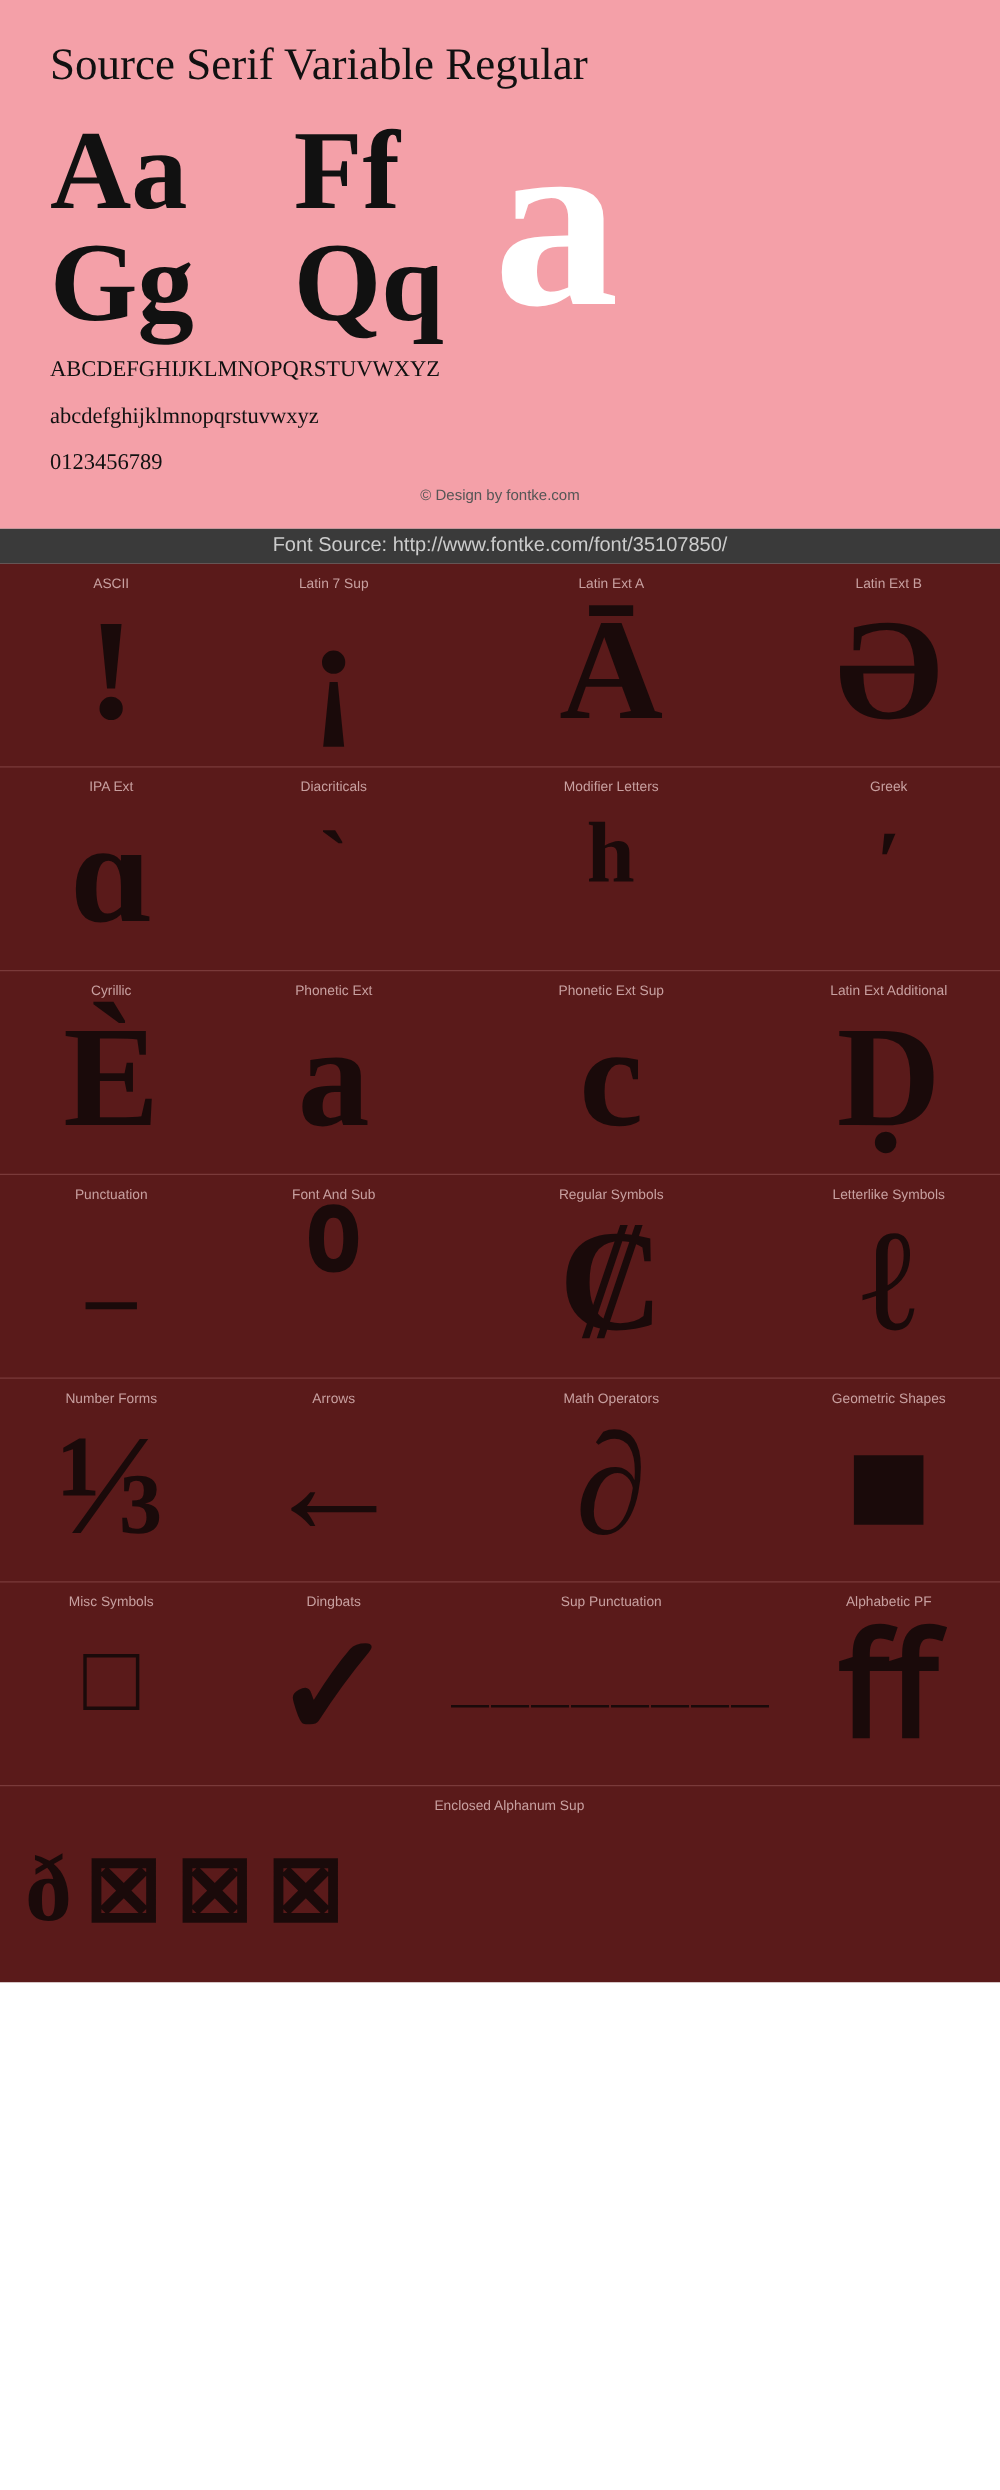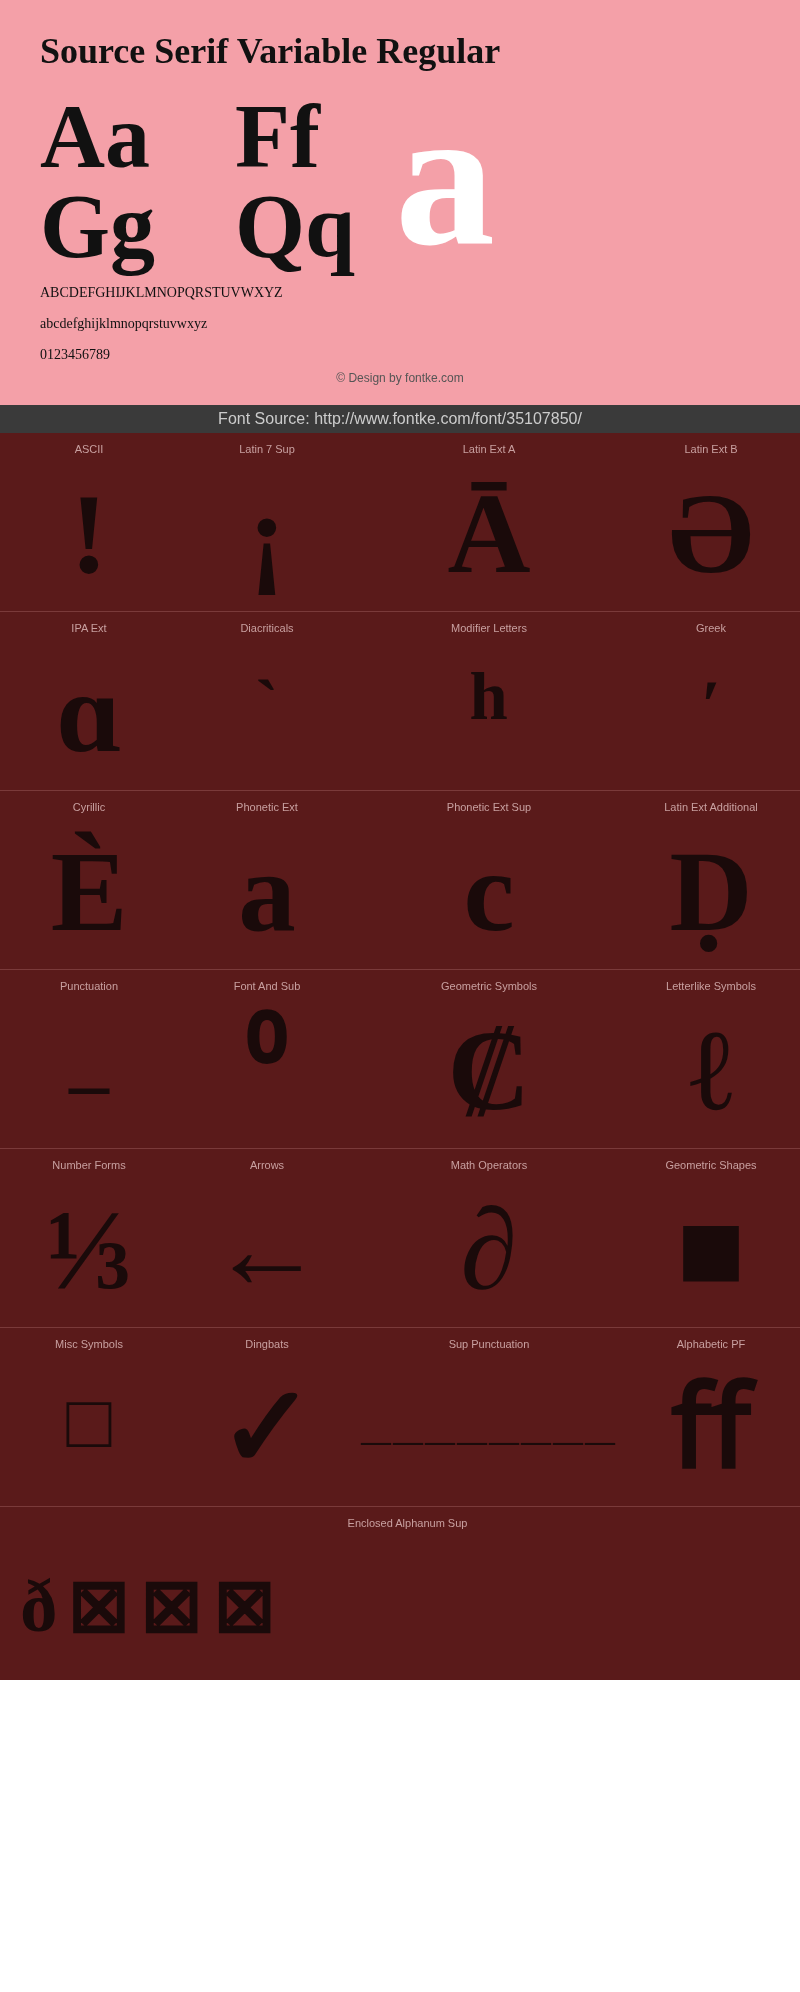--- a/index.html
+++ b/index.html
@@ -5,21 +5,21 @@
     * { margin: 0; padding: 0; box-sizing: border-box; }
     body { width: 800px; background: #fff; font-family: Georgia, serif; }
 
     .header-section {
       background: #f4a0a8;
       padding: 30px 40px 20px 40px;
     }
 
     .font-title {
       font-size: 36px;
-      font-weight: bold;
+      font-weight: normal;
       color: #111;
       margin-bottom: 20px;
       font-family: Georgia, serif;
     }
 
     .big-chars {
       display: flex;
       align-items: flex-start;
       margin-bottom: 10px;
     }
@@ -50,21 +50,21 @@
     .big-a-white {
       font-size: 200px;
       color: #fff;
       line-height: 0.85;
       font-family: Georgia, serif;
       margin-left: 40px;
       font-weight: bold;
     }
 
     .alphabet-row {
-      font-size: 14px;
+      font-size: 18px;
       color: #111;
       line-height: 1.5;
       font-family: Georgia, serif;
       margin-top: 10px;
     }
 
     .copyright-row {
       text-align: center;
       font-size: 12px;
       color: #555;
@@ -90,21 +90,20 @@
       display: grid;
       grid-template-columns: repeat(4, 1fr);
     }
 
     .glyph-cell {
       display: flex;
       flex-direction: column;
       align-items: center;
       padding: 10px 5px 20px 5px;
       position: relative;
-      gap: 16px;
     }
 
     .glyph-label {
       font-size: 11px;
       color: #c8a0a0;
       text-align: center;
       margin-bottom: 5px;
       font-family: Arial, sans-serif;
       width: 100%;
       text-align: center;
@@ -227,21 +226,21 @@
 
     <div class="glyph-cell">
       <div class="glyph-label">Punctuation</div>
       <div class="glyph-char xlarge" style="font-size:80px; padding-top:30px;">–</div>
     </div>
     <div class="glyph-cell">
       <div class="glyph-label">Font And Sub</div>
       <div class="glyph-char xlarge">⁰</div>
     </div>
     <div class="glyph-cell">
-      <div class="glyph-label">Geometric Symbols</div>
+      <div class="glyph-label">Regular Symbols</div>
       <div class="glyph-char xlarge">₡</div>
     </div>
     <div class="glyph-cell">
       <div class="glyph-label">Letterlike Symbols</div>
       <div class="glyph-char xlarge">ℓ</div>
     </div>
 
     <div class="glyph-row-separator"></div>
 
     <div class="glyph-cell">

